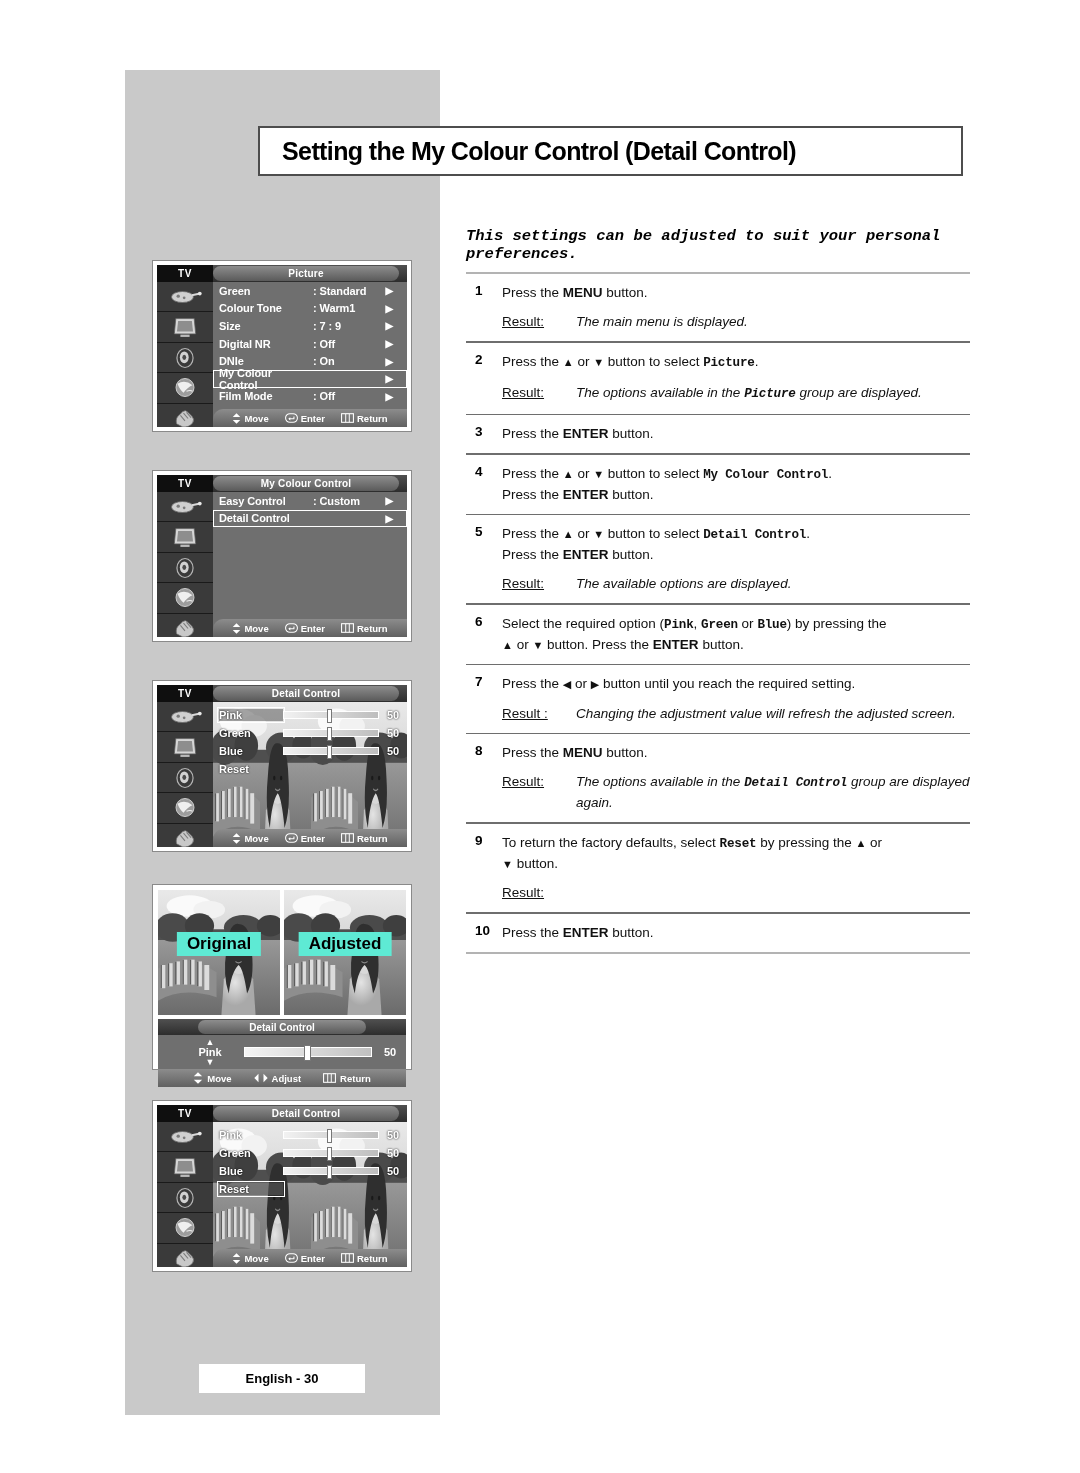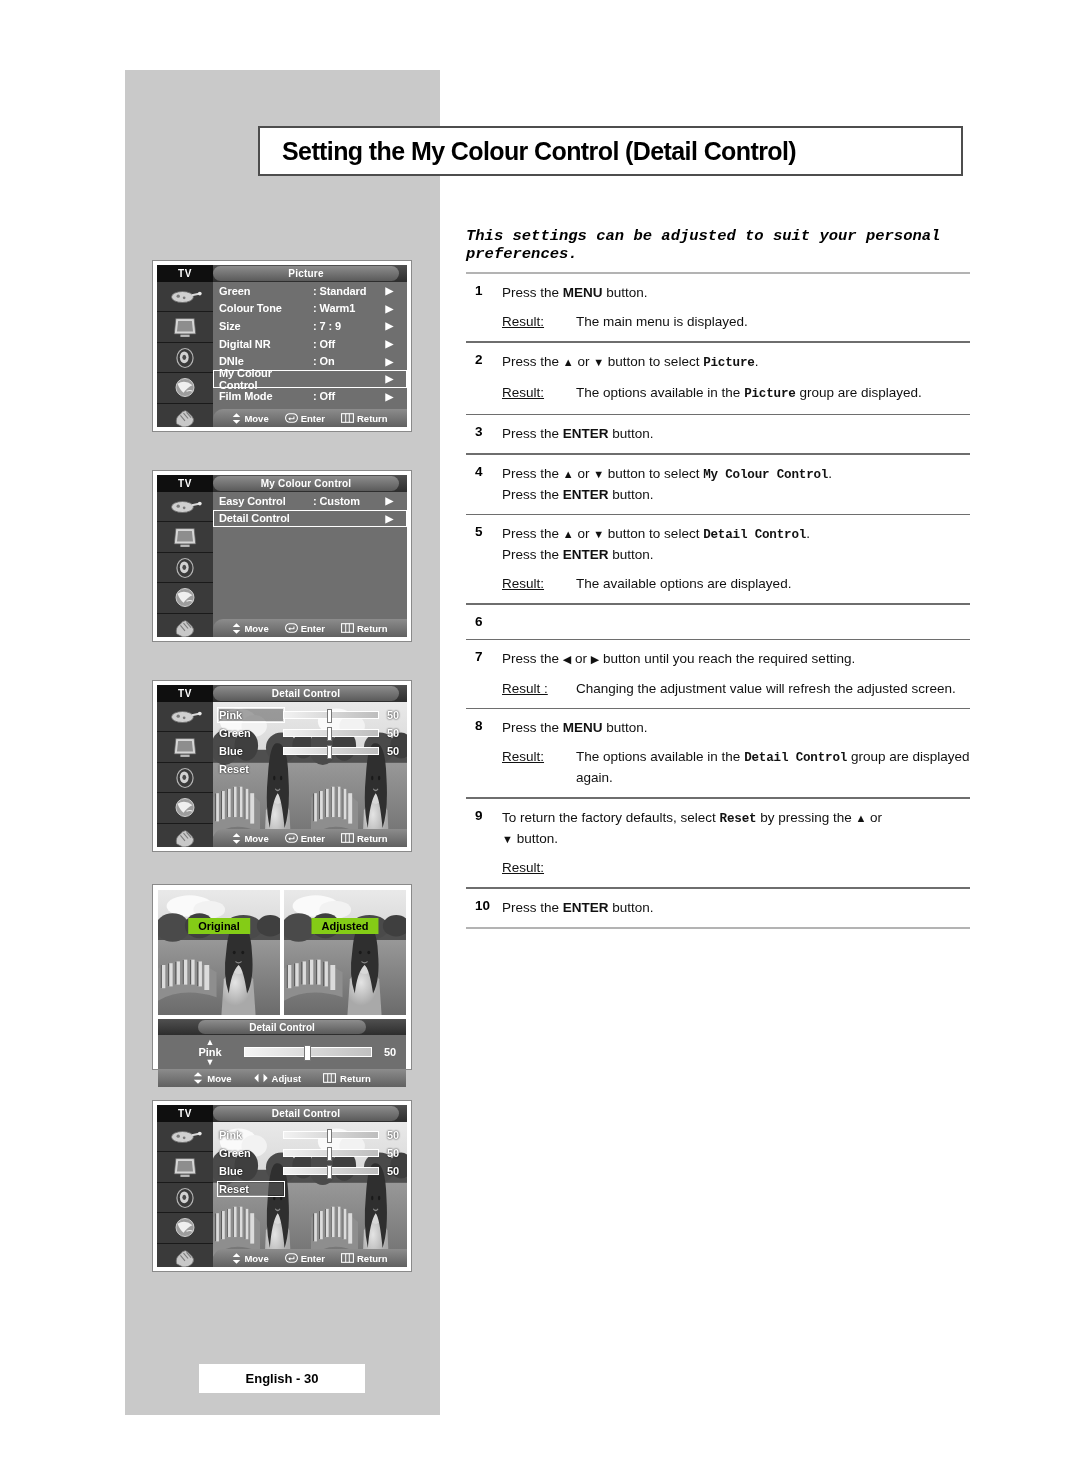--- a/index.html
+++ b/index.html
@@ -53,21 +53,21 @@
     padding-left: 9px;
   }
   .step-body { flex: 1; font-size: 13.5px; color: #111; line-height: 1.42; }
   .step-body p { margin: 0; }
   .result-row { display: flex; margin-top: 10px; }
   .result-lbl {
     width: 74px; flex: 0 0 74px;
     font-size: 13.5px; color: #111;
     text-decoration: underline;
   }
-  .result-txt { flex: 1; font-size: 13.5px; color: #111; line-height: 1.42; }
+  .result-txt { flex: 1; font-size: 13.5px; color: #111; line-height: 1.42; font-style: italic; }
   b.kbd { font-weight: bold; }
   span.mono {
     font-family: "Liberation Mono", monospace;
     font-weight: bold; font-size: 12.6px; letter-spacing: -0.2px;
   }
   .arw { font-size: 11px; }
 
   
   .osd {
     position: absolute; left: 152px;
@@ -157,22 +157,22 @@
     width: 5px; height: 14px;
     background: #ffffff; border: 1px solid #777;
   }
   .s-row .sval { margin-left: 8px; width: 22px; text-shadow: 0 0 2px #000; }
 
   
   .cmp { position: absolute; left: 152px; background: #fff; border: 1px solid #8a8a8a; padding: 5px; }
   .cmp-imgs { display: flex; gap: 4px; }
   .cmp-img { position: relative; width: 50%; height: 125px; overflow: hidden; }
   .cmp-tag {
-    position: absolute; left: 50%; top: 28px; transform: translateX(-50%);
-    background: #84cc16; color: #000; font-size: 11px; font-weight: bold;
+    position: absolute; left: 50%; top: 42px; transform: translateX(-50%);
+    background: #5eead4; color: #000; font-size: 17px; font-weight: bold;
     padding: 2px 10px; white-space: nowrap;
   }
   .cmp-osd { margin-top: 4px; background: #6f6f6f; position: relative; }
   .cmp-pill {
     position: relative; height: 16px;
     background: linear-gradient(#505050,#2d2d2d);
     display:flex; align-items:center; justify-content:center;
   }
   .cmp-pill span {
     position:absolute; left: 40px; right: 40px; top:1px; height:14px;
@@ -360,20 +360,24 @@
             <p>Press the <b class="kbd">ENTER</b> button.</p>
             <div class="result-row">
               <span class="result-lbl">Result:</span>
               <span class="result-txt">The available options are displayed.</span>
             </div>
           </div>
         </div>
         <div class="step-sep"></div>
         <div class="step">
           <div class="step-num">6</div>
+          <div class="step-body">
+            <p>Select the required option (<span class="mono">Pink</span>, <span class="mono">Green</span> or <span class="mono">Blue</span>) by pressing the</p>
+            <p><span class="arw">▲</span> or <span class="arw">▼</span> button. Press the <b class="kbd">ENTER</b> button.</p>
+          </div>
         </div>
         <div class="step-sep"></div>
         <div class="step">
           <div class="step-num">7</div>
           <div class="step-body">
             <p>Press the <span class="arw">◀</span> or <span class="arw">▶</span> button until you reach the required setting.</p>
             <div class="result-row">
               <span class="result-lbl">Result :</span>
               <span class="result-txt">Changing the adjustment value will refresh the adjusted screen.</span>
             </div>

